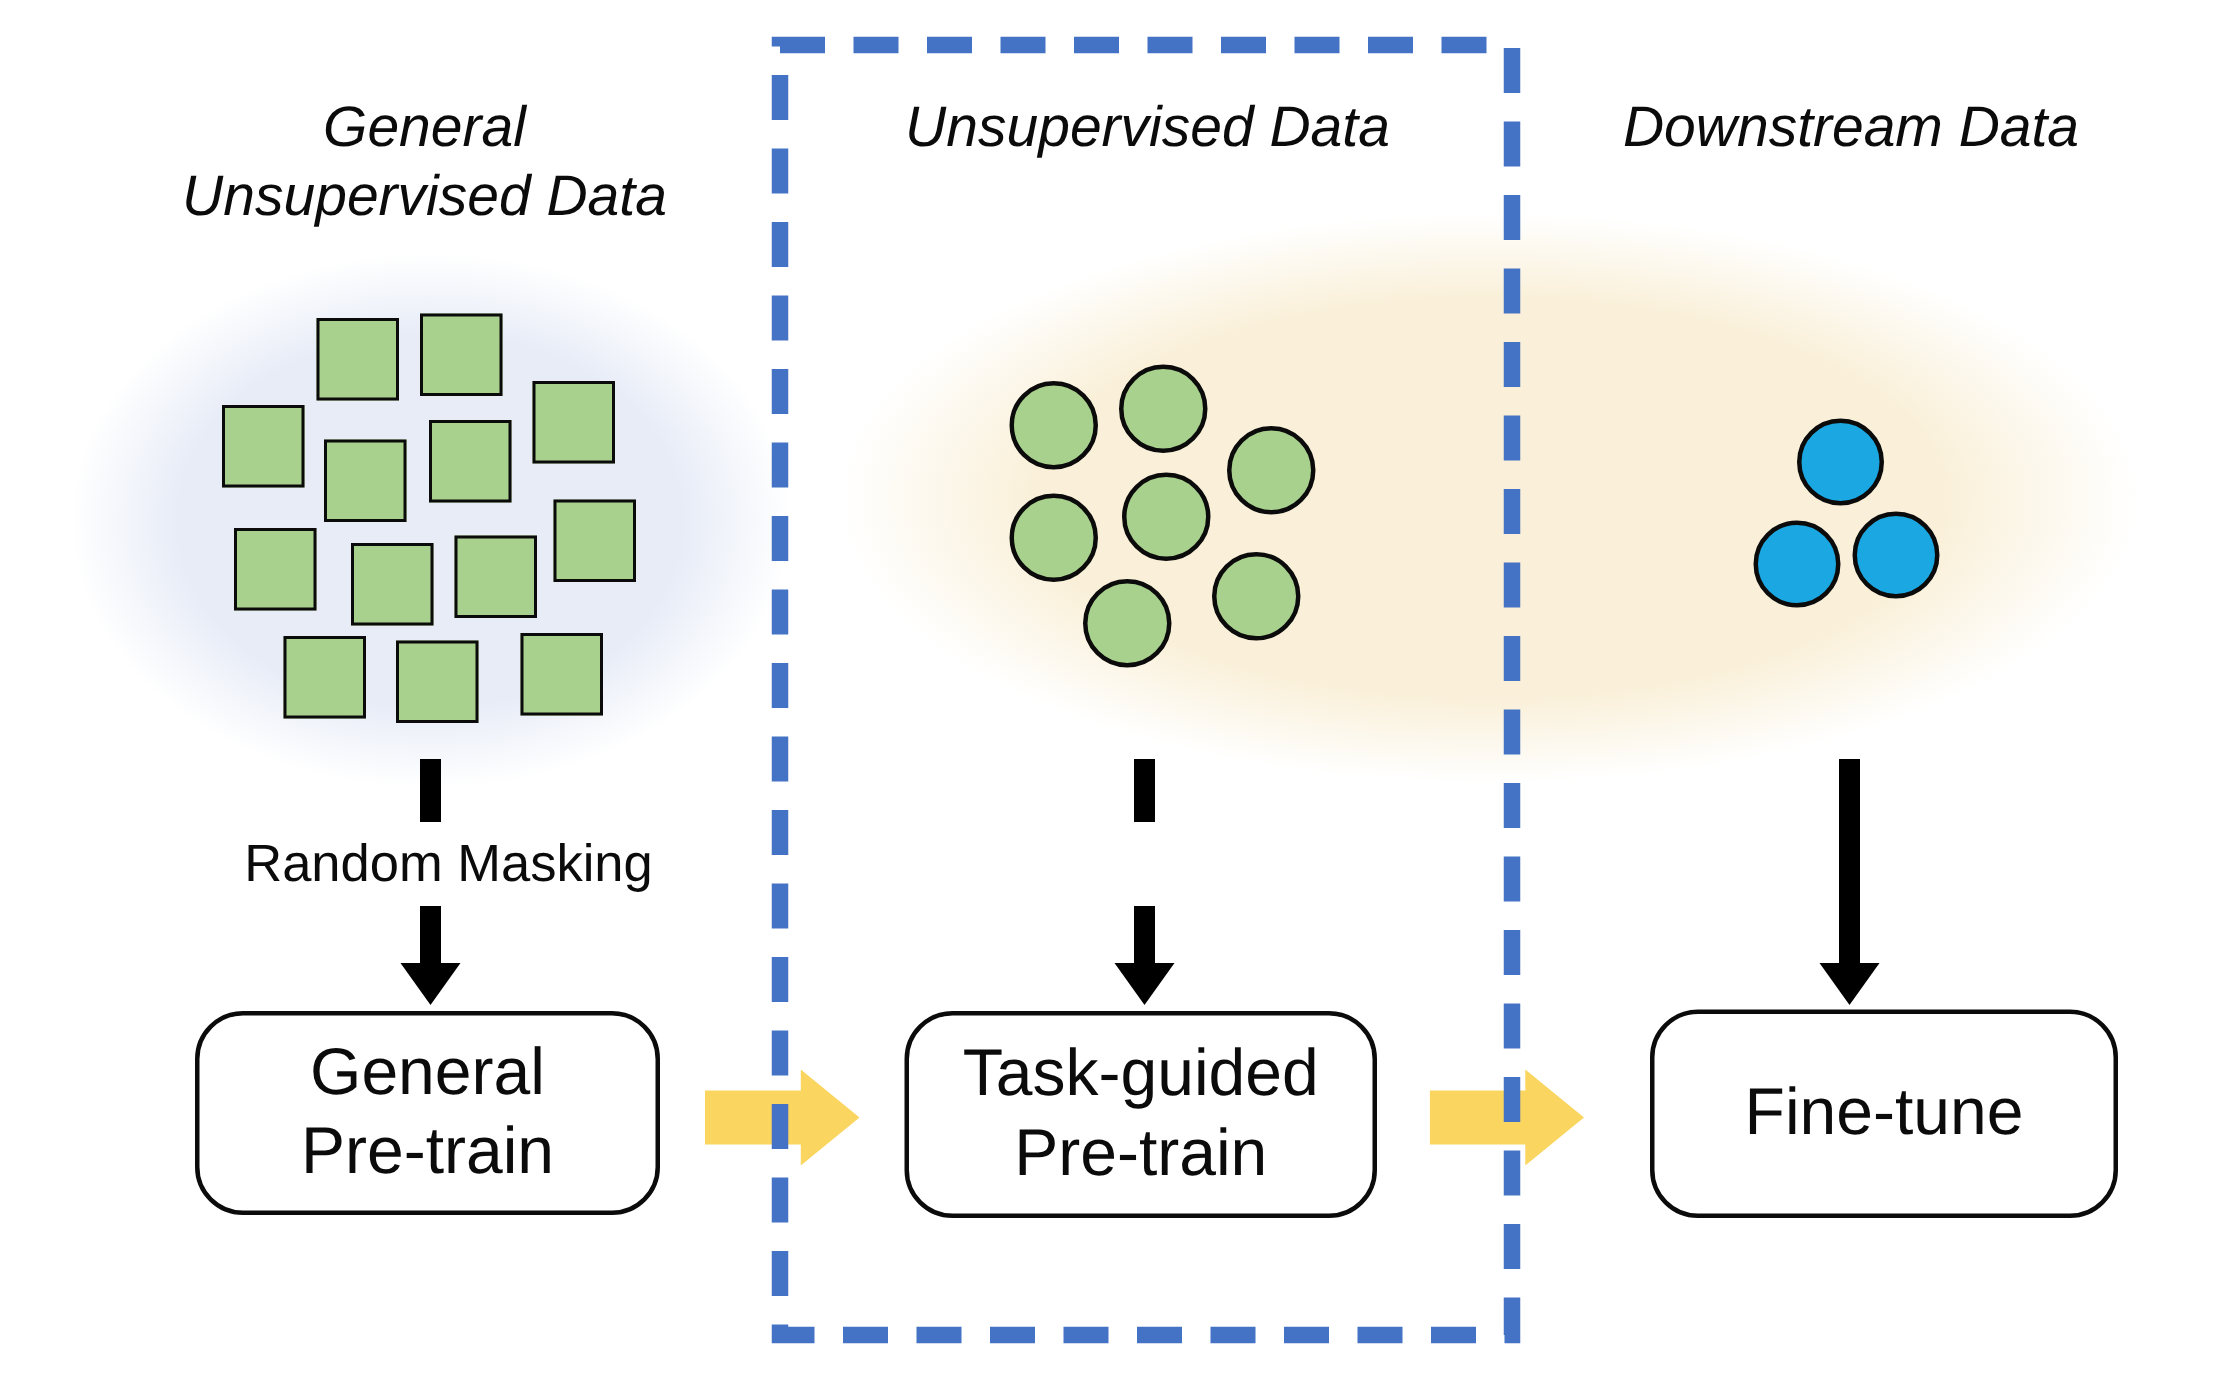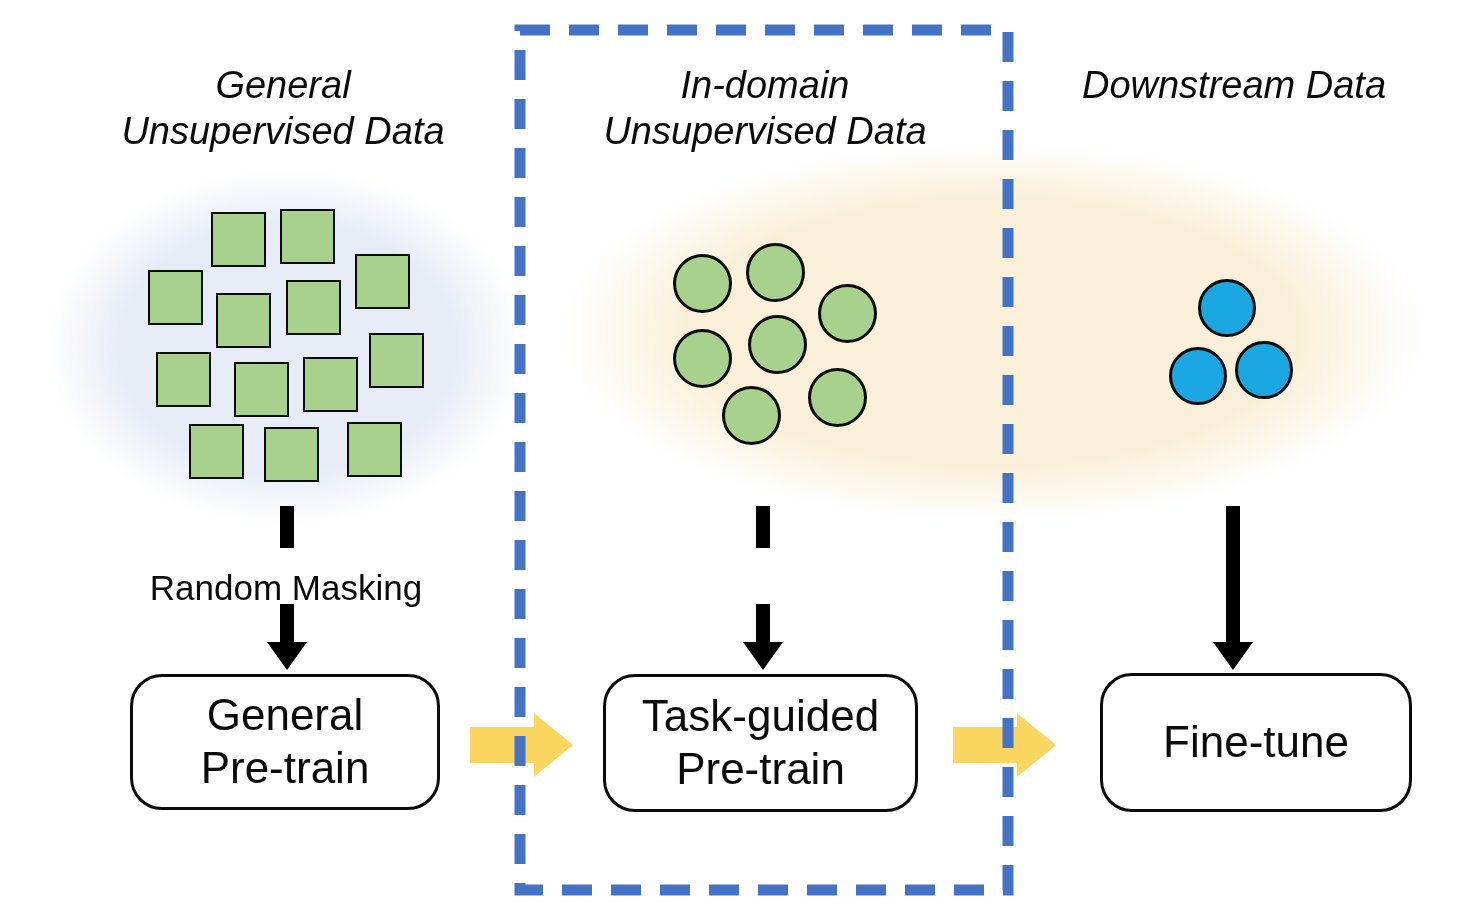--- a/index.html
+++ b/index.html
@@ -59,21 +59,21 @@
   .arrow-head {
     position: absolute; width: 0; height: 0;
     border-left: 20px solid transparent;
     border-right: 20px solid transparent;
     border-top: 28px solid #000;
   }
   .masking-label {
     position: absolute; top: 556px; font-size: 35px; text-align: center;
     white-space: nowrap;
   }
-  .masking-label.c1 { left: 86px;  width: 400px; margin-top: 12px; }
+  .masking-label.c1 { left: 99px;  width: 400px; }
   .masking-label.c2 { left: 563px; width: 400px; }
 
   
   .proc-box {
     position: absolute; box-sizing: border-box;
     border: 3px solid #0b0b0b; border-radius: 32px; background: #ffffff;
     display: flex; flex-direction: column; justify-content: center; align-items: center;
     font-size: 44px; line-height: 1.2; text-align: center;
   }
   .proc-box.b1 { left: 130px;  top: 674px; width: 310px; height: 136px; }
@@ -97,21 +97,20 @@
 <div class="canvas">
 
   <div class="data-ellipse blue"></div>
   <div class="data-ellipse yellow"></div>
 
   <div class="col-title c1">
     <div>General</div>
     <div>Unsupervised Data</div>
   </div>
   <div class="col-title c2">
-    <div>In-domain</div>
     <div>Unsupervised Data</div>
   </div>
   <div class="col-title c3">
     <div>Downstream Data</div>
   </div>
 
   <div class="cluster">
       <div class="shape square" style="width: 55px; height: 55px; left: 210.5px; top: 211.5px; background: rgb(169, 209, 142);"></div>
       <div class="shape square" style="width: 55px; height: 55px; left: 279.5px; top: 208.5px; background: rgb(169, 209, 142);"></div>
       <div class="shape square" style="width: 55px; height: 55px; left: 354.5px; top: 253.5px; background: rgb(169, 209, 142);"></div>

